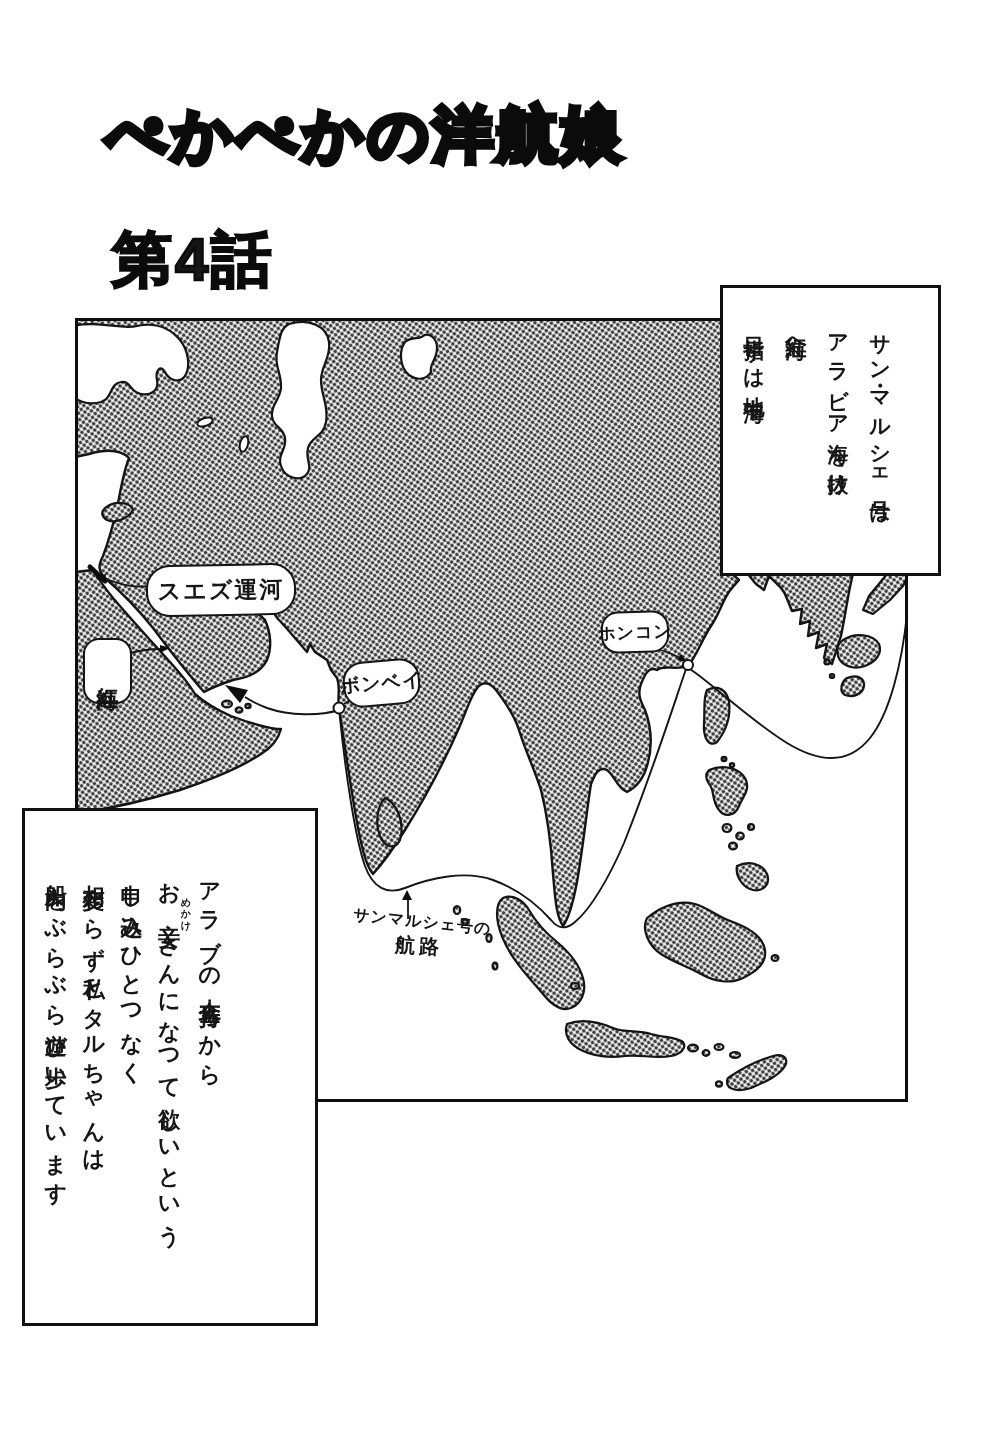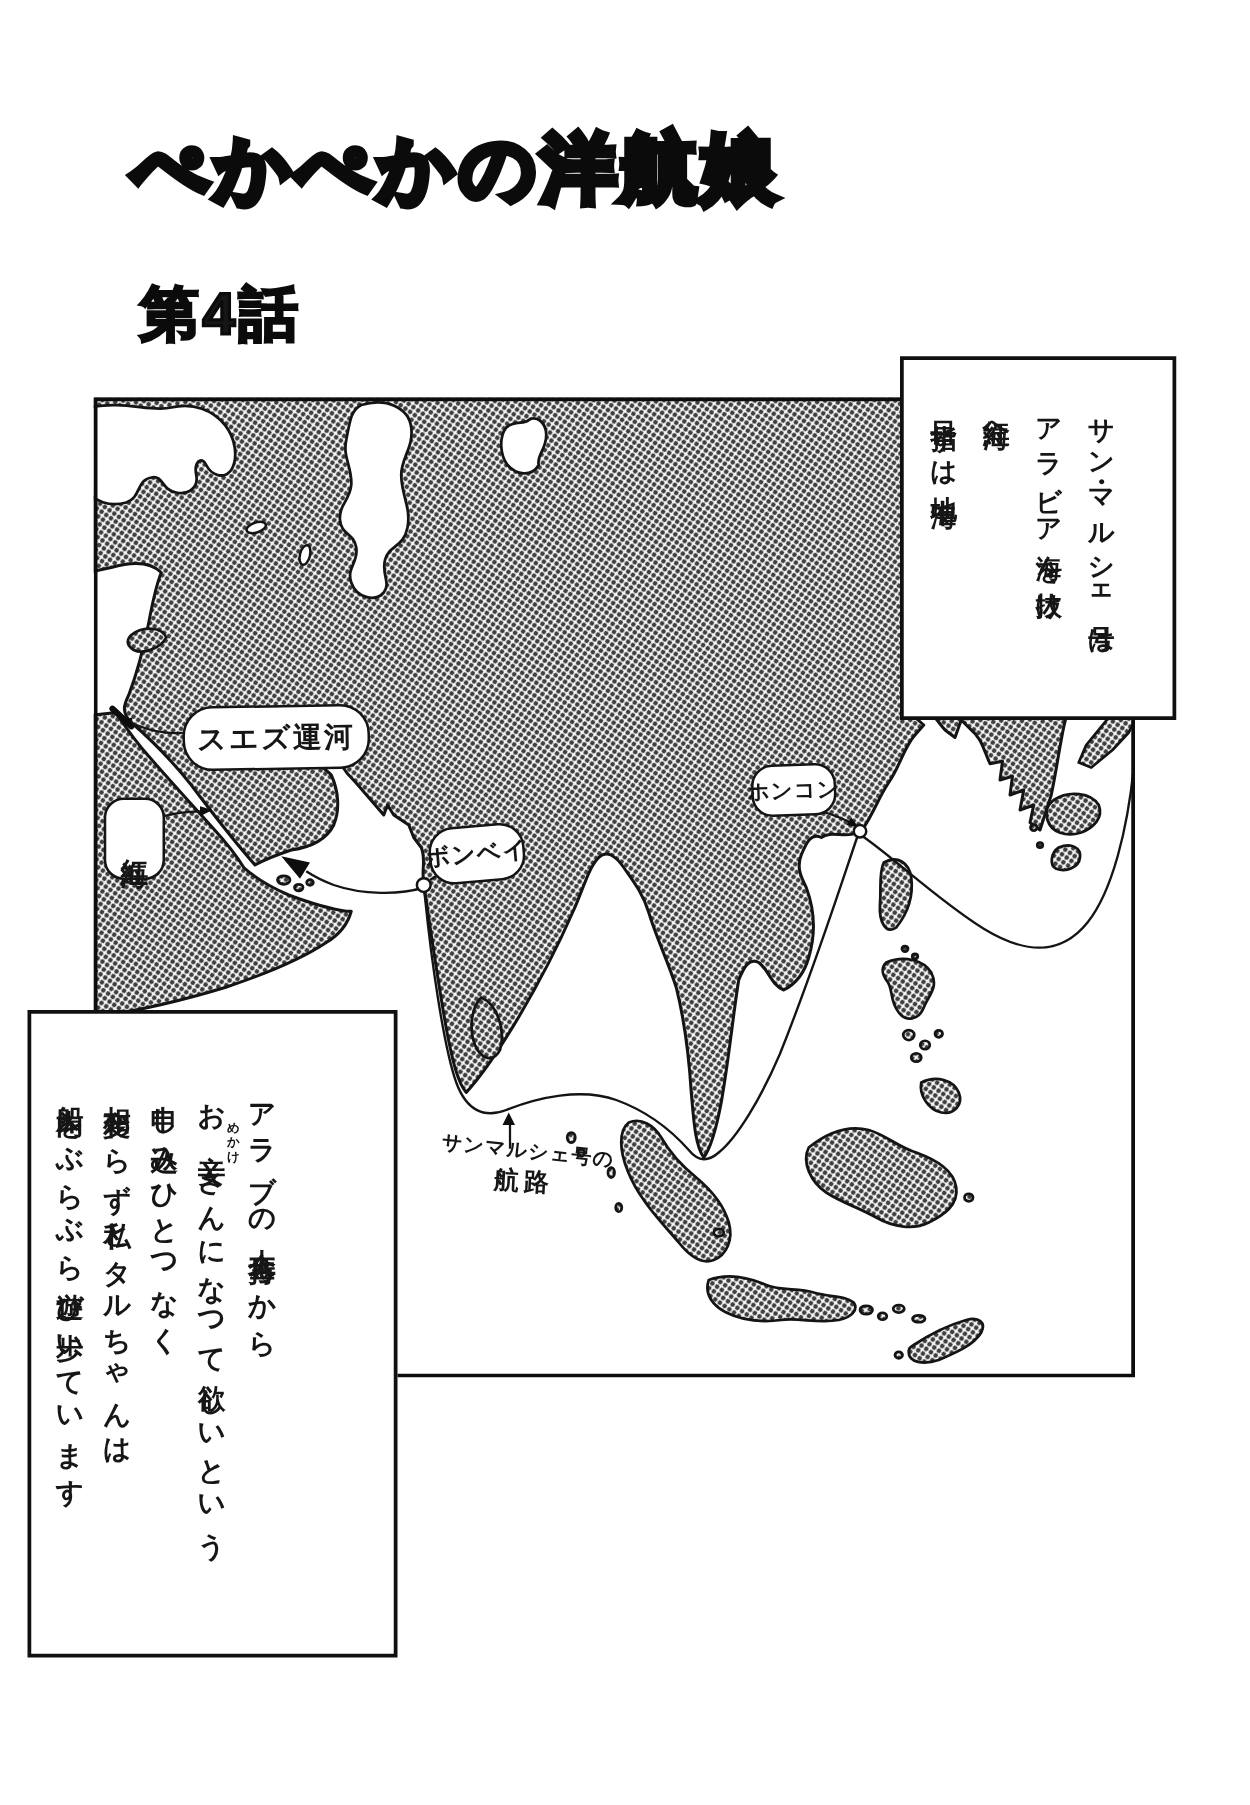--- a/index.html
+++ b/index.html
@@ -9,21 +9,21 @@
     font-family:"Liberation Sans","DejaVu Sans",sans-serif;
   }
   .page-title{
     position:absolute;left:106px;top:100px;
     font-size:60px;font-weight:900;line-height:1.15;
     letter-spacing:4px;white-space:nowrap;
     -webkit-text-stroke:6px #0b0b0b;
   }
   .episode{
     position:absolute;left:112px;top:220px;
-    font-size:47px;font-weight:900;letter-spacing:3px;
+    font-size:60px;font-weight:900;letter-spacing:3px;
     -webkit-text-stroke:2.5px #0b0b0b;white-space:nowrap;
   }
   .map-wrap{position:absolute;left:75px;top:318px;width:833px;height:744px;}
   .map-wrap svg{position:absolute;left:0;top:0;}
   .bubble{
     position:absolute;background:#fff;border:2.5px solid #141414;
     display:flex;align-items:center;justify-content:center;
     font-weight:700;white-space:nowrap;z-index:3;
   }
   .bubble-suez{left:71px;top:246px;width:146px;height:48px;border-radius:24px;font-size:23px;letter-spacing:2px;transform:rotate(-1deg);}

